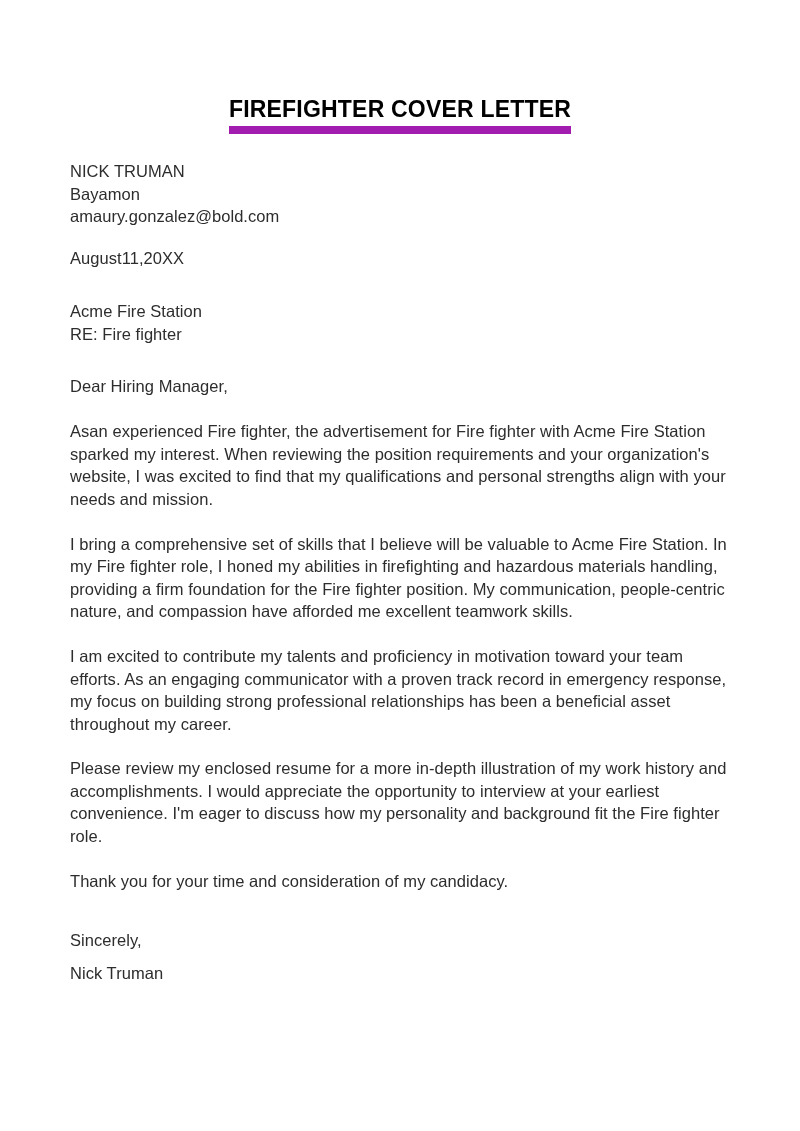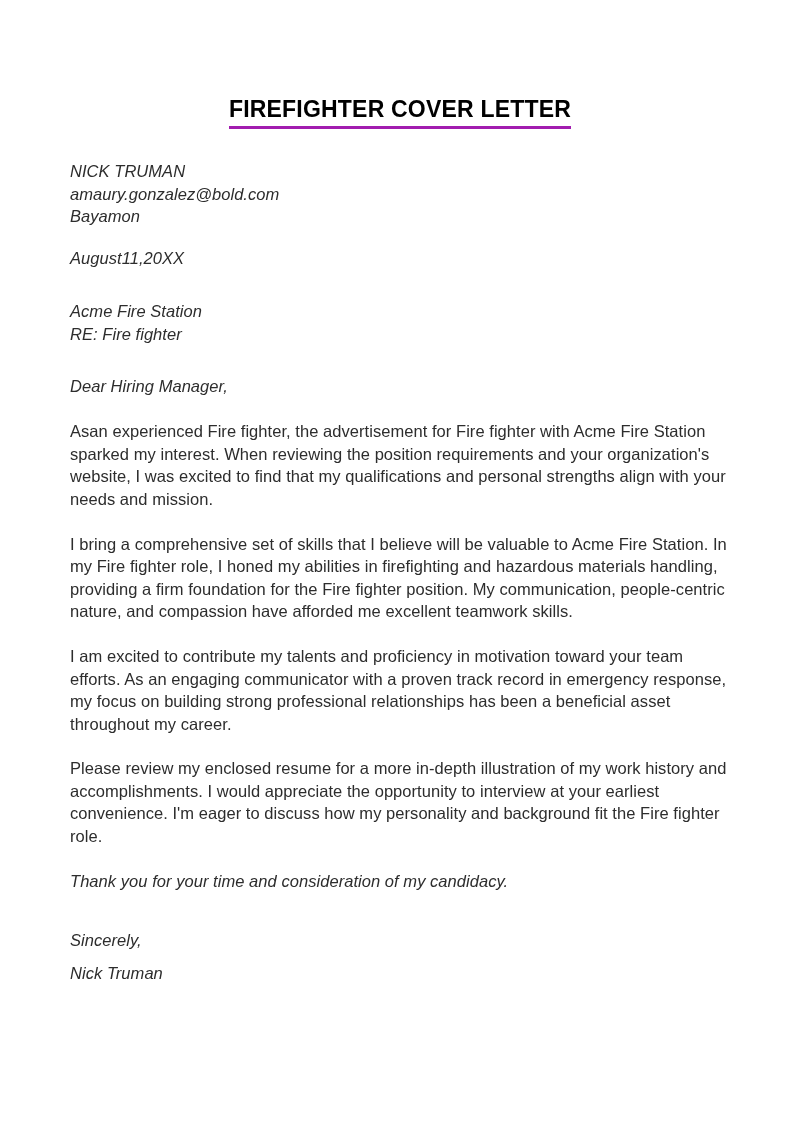--- a/index.html
+++ b/index.html
@@ -34,21 +34,21 @@
     text-align: center;
   }
   .doc-title {
     display: inline-block;
     font-size: 23px;
     font-weight: bold;
     color: #000000;
     letter-spacing: 0.2px;
     line-height: 28px;
     padding-bottom: 3px;
-    border-bottom: 3px solid #a21caf;
+    border-bottom: 8px solid #a21caf;
     white-space: nowrap;
   }
 
   
   .letter {
     position: absolute;
     top: 160px;
     left: 70px;
     width: 668px;
     color: #2d2d2d;
@@ -59,21 +59,20 @@
 
   .block {
     margin: 0 0 14px 0;
   }
   .block:last-child {
     margin-bottom: 0;
   }
   .line {
     display: block;
     white-space: pre-wrap;
-    font-style: italic;
   }
   .para {
     margin: 0 0 14px 0;
     text-align: left;
     white-space: pre-wrap;
   }
 
   .sender-block { margin-bottom: 19px; }
   .date-block   { margin-bottom: 31px; }
   .recipient-block { margin-bottom: 29px; }
@@ -89,22 +88,22 @@
 <div class="page">
 
   <div class="title-wrap">
     <span class="doc-title">FIREFIGHTER COVER LETTER</span>
   </div>
 
   <div class="letter">
 
     <div class="block sender-block">
       <span class="line">NICK TRUMAN</span>
+      <span class="line">Bayamon</span>
       <span class="line">amaury.gonzalez@bold.com</span>
-      <span class="line">Bayamon</span>
     </div>
 
     <div class="block date-block">
       <span class="line">August11,20XX</span>
     </div>
 
     <div class="block recipient-block">
       <span class="line">Acme Fire Station</span>
       <span class="line">RE: Fire fighter</span>
     </div>

